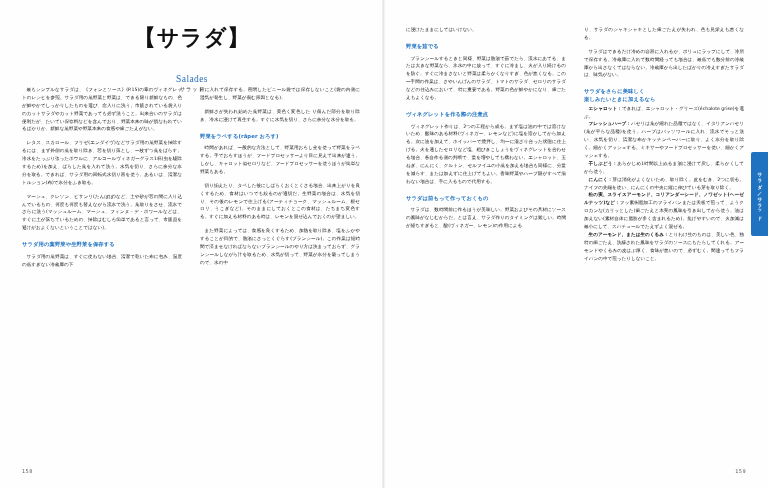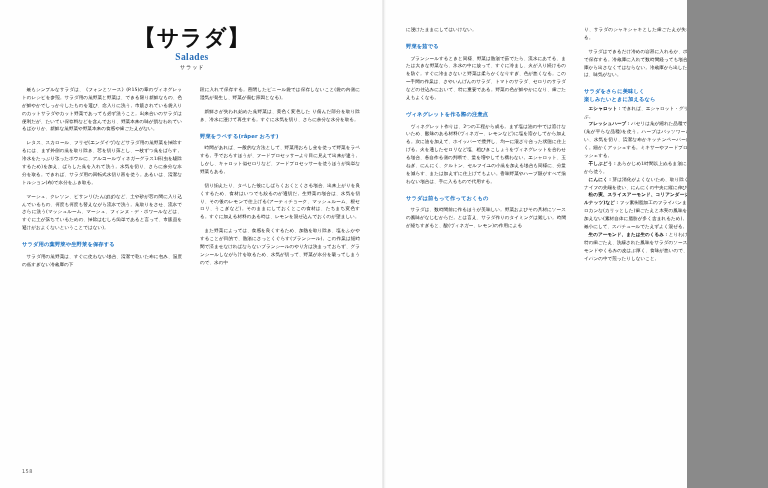--- a/index.html
+++ b/index.html
@@ -8,21 +8,21 @@
     background: #8a8a8a;
   }
   body {
     width: 768px;
     height: 488px;
     overflow: hidden;
     font-family: "Liberation Serif", "DejaVu Serif", serif;
   }
   .spread {
     position: relative;
-    width: 687px;
+    width: 768px;
     height: 488px;
     background: #404040;
     box-sizing: border-box;
     overflow: hidden;
     padding-left: 48px;
   }
   .page {
     position: absolute;
     top: 0;
     height: 488px;
@@ -54,24 +54,24 @@
     font-size: 22px;
     font-weight: 700;
     letter-spacing: 1px;
     color: #111;
     line-height: 1.1;
     margin: 0;
   }
   .chapter-title-fr {
     font-family: "Liberation Serif", serif;
     font-size: 9.5px;
-    font-weight: 700;
+    font-weight: 400;
     color: #2a6fb8;
     letter-spacing: 0.4px;
-    margin-top: 2px;
+    margin-top: 24px;
   }
   .chapter-title-kana {
     font-family: "DejaVu Sans", sans-serif;
     font-size: 5.4px;
     color: #222;
     letter-spacing: 0.6px;
     margin-top: 2px;
   }
 
   

